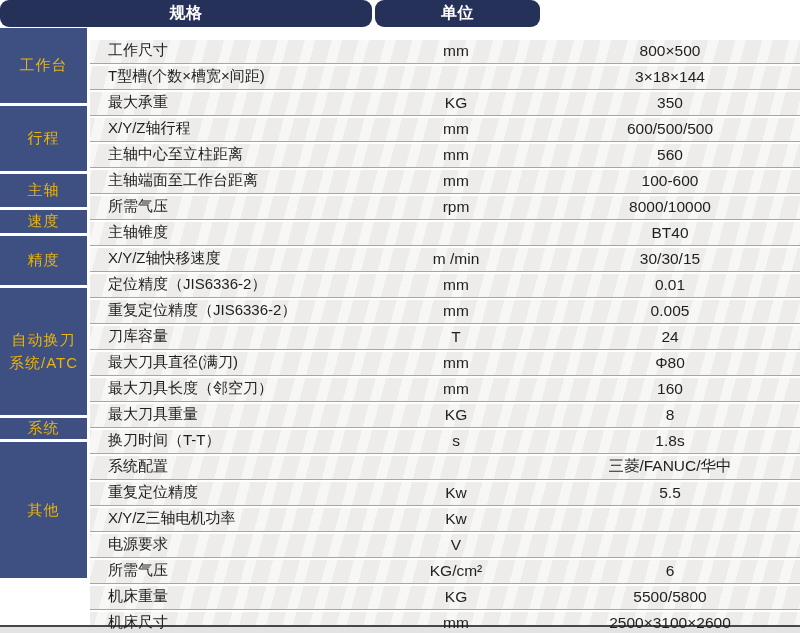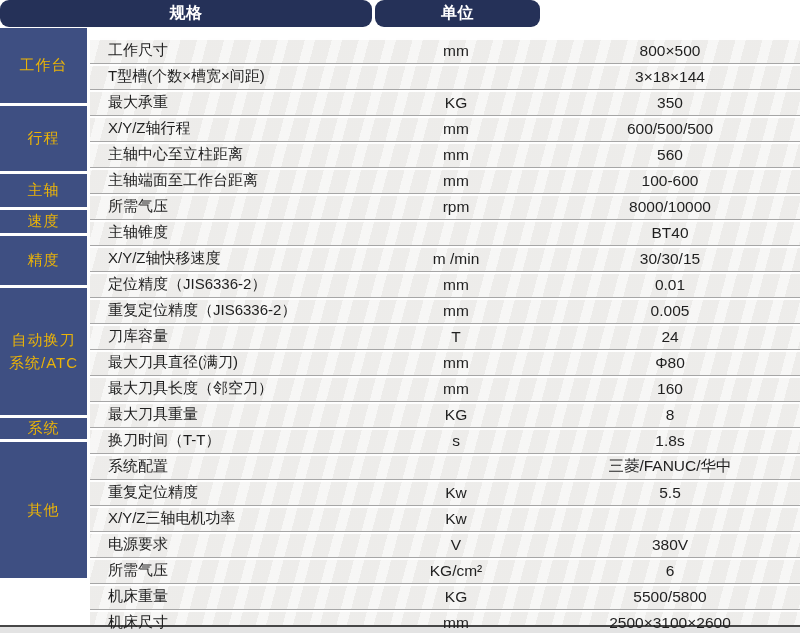--- a/index.html
+++ b/index.html
@@ -213,21 +213,20 @@
     <div class="spec-unit">Kw</div>
     <div class="spec-value">5.5</div>
   </div>
         <div class="spec-row">
     <div class="spec-name">X/Y/Z三轴电机功率</div>
     <div class="spec-unit">Kw</div>
   </div>
         <div class="spec-row">
     <div class="spec-name">电源要求</div>
     <div class="spec-unit">V</div>
-    <div class="spec-value">380V</div>
   </div>
         <div class="spec-row">
     <div class="spec-name">所需气压</div>
     <div class="spec-unit">KG/cm²</div>
     <div class="spec-value">6</div>
   </div>
         <div class="spec-row">
     <div class="spec-name">机床重量</div>
     <div class="spec-unit">KG</div>
     <div class="spec-value">5500/5800</div>

